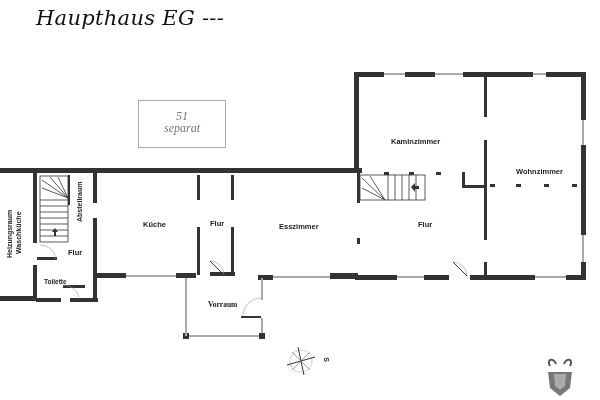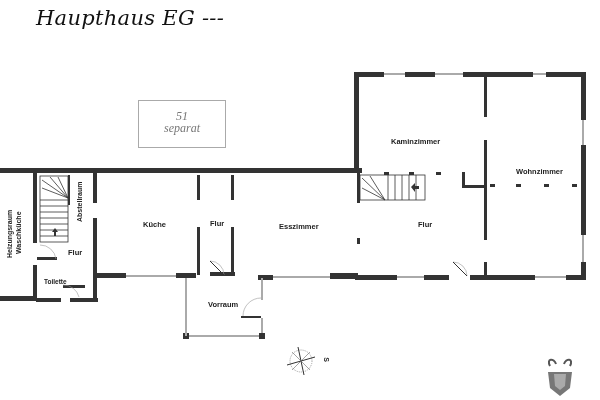--- a/index.html
+++ b/index.html
@@ -157,14 +157,14 @@
 <div class="vlbl" style="left:15px;top:254px;">Waschküche</div>
 <div class="vlbl" style="left:76px;top:222px;">Abstellraum</div>
 <div class="lbl" style="left:68px;top:248px;">Flur</div>
 <div class="lbl" style="left:44px;top:278px;font-size:6.5px;">Toilette</div>
 <div class="lbl" style="left:134px;top:220px;margin-left:9px;">Küche</div>
 <div class="lbl" style="left:210px;top:219px;">Flur</div>
 <div class="lbl" style="left:279px;top:222px;">Esszimmer</div>
 <div class="lbl" style="left:391px;top:137px;text-align:right;">Kaminzimmer</div>
 <div class="lbl" style="left:418px;top:220px;">Flur</div>
 <div class="lbl" style="left:516px;top:167px;">Wohnzimmer</div>
-<div class="lbl" style="left:208px;top:300px;">Vorraum</div>
+<div class="lbl" style="left:208px;top:300px;font-family:Liberation Serif, serif;">Vorraum</div>
 <div class="lbl" style="left:324px;top:356px;transform:rotate(90deg);font-size:7px;">S</div>
 
 </body></html>

